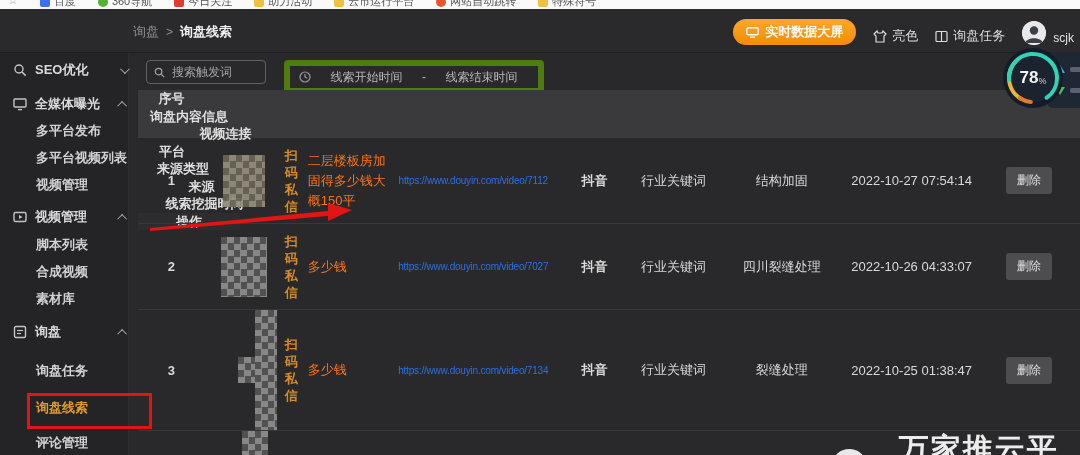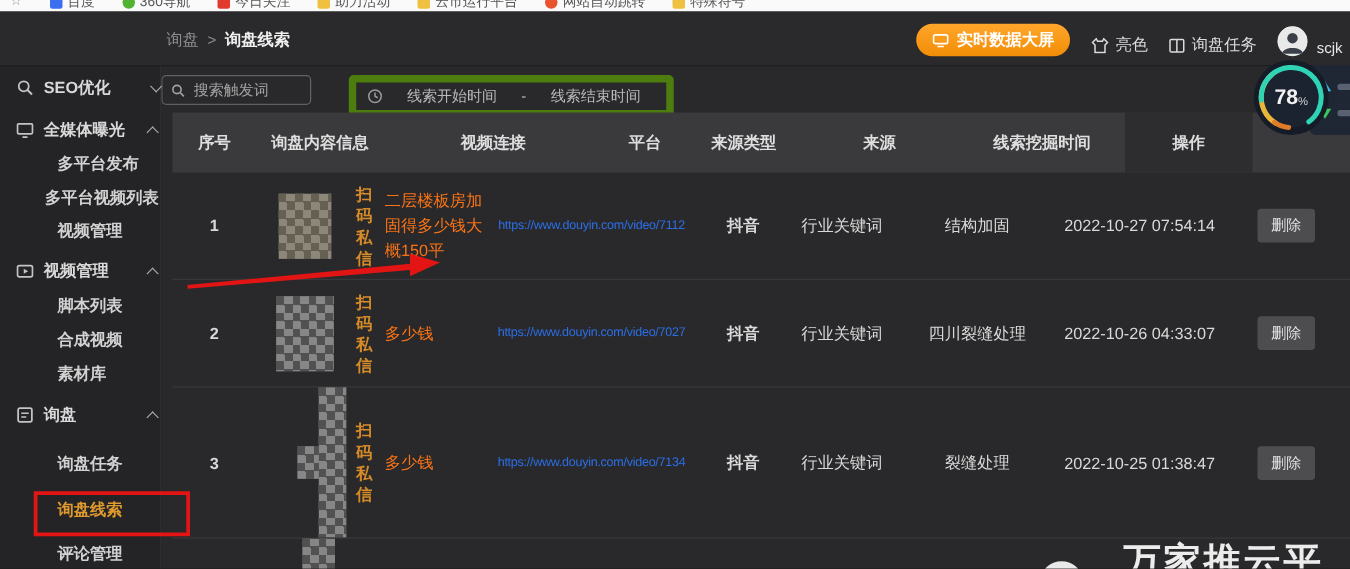--- a/index.html
+++ b/index.html
@@ -39,44 +39,44 @@
   
   .sidebar{position:absolute;top:52px;left:0;width:128px;bottom:0;background:#242427;
     border-right:1px solid #2e2e31;z-index:2;}
   .content{position:absolute;top:52px;left:129px;right:0;bottom:0;background:#29292b;}
 
   
   .nav-row{position:absolute;left:0;width:128px;height:26px;display:flex;align-items:center;
     cursor:pointer;color:#d9d9d9;font-size:13px;font-weight:bold;}
   .nav-group{padding-left:13px;gap:8px;}
   .nav-group .lbl{flex:1;}
-  .nav-child{padding-left:46px;color:#d2d2d2;}
+  .nav-child{padding-left:36px;color:#d2d2d2;}
   .nav-child.active{color:#e09a2d;}
   .chev{width:6px;height:6px;border-right:1.6px solid #a8a8a8;border-bottom:1.6px solid #a8a8a8;
     margin-right:14px;flex:0 0 auto;}
   .chev.down{transform:rotate(45deg) translateY(-2px);}
   .chev.up{transform:rotate(-135deg) translateY(-2px);}
   .nav-ico{width:14px;height:14px;flex:0 0 auto;}
 
   
-  .filter-bar{position:absolute;left:0;top:8px;height:24px;display:flex;gap:30px;}
+  .filter-bar{position:absolute;left:17px;top:8px;height:24px;display:flex;gap:18px;}
   .search-box{width:104px;height:22px;border:1px solid #616163;border-radius:4px;
     display:flex;align-items:center;padding:0 7px;gap:5px;background:transparent;}
   .search-box input{flex:1;min-width:0;background:transparent;border:none;outline:none;
     color:#cfcfcf;font-size:12px;font-family:inherit;}
   .search-box input::placeholder{color:#a3a3a3;}
   .date-box{width:230px;height:22px;border:6px solid #4d7c0f;border-radius:4px;cursor:pointer;
     display:flex;align-items:center;padding:0 9px;gap:8px;color:#b9b9b9;font-size:12px;}
   .date-box .ph{flex:1;text-align:center;}
   .date-box .sep{color:#b9b9b9;}
 
   
   .table{position:absolute;left:9px;top:38px;width:942px;}
   .tr{display:flex;position:relative;}
-  .thead{height:48px;background:#3a3a3d;}
+  .thead{height:48px;background:#3a3a3d;flex-direction:column;}
   .td,.th{display:flex;align-items:center;justify-content:center;text-align:center;
     color:#d9d9d9;font-size:13px;}
   .th{font-weight:bold;line-height:1.35;color:#dedede;}
   .c1{width:67px;}.c2{width:78px;}.c3{width:102px;}.c4{width:175px;}.c5{width:68px;}
   .c6{width:90px;}.c7{width:127px;}.c8{width:133px;}.c9{width:102px;}
   .thead .c9{background:#2d2d30;}
   .body-row{border-top:1px solid #38383b;}
   .row-1,.row-2{height:85px;}
   .row-1{border-top:none;}
   .row-3{height:120px;}

